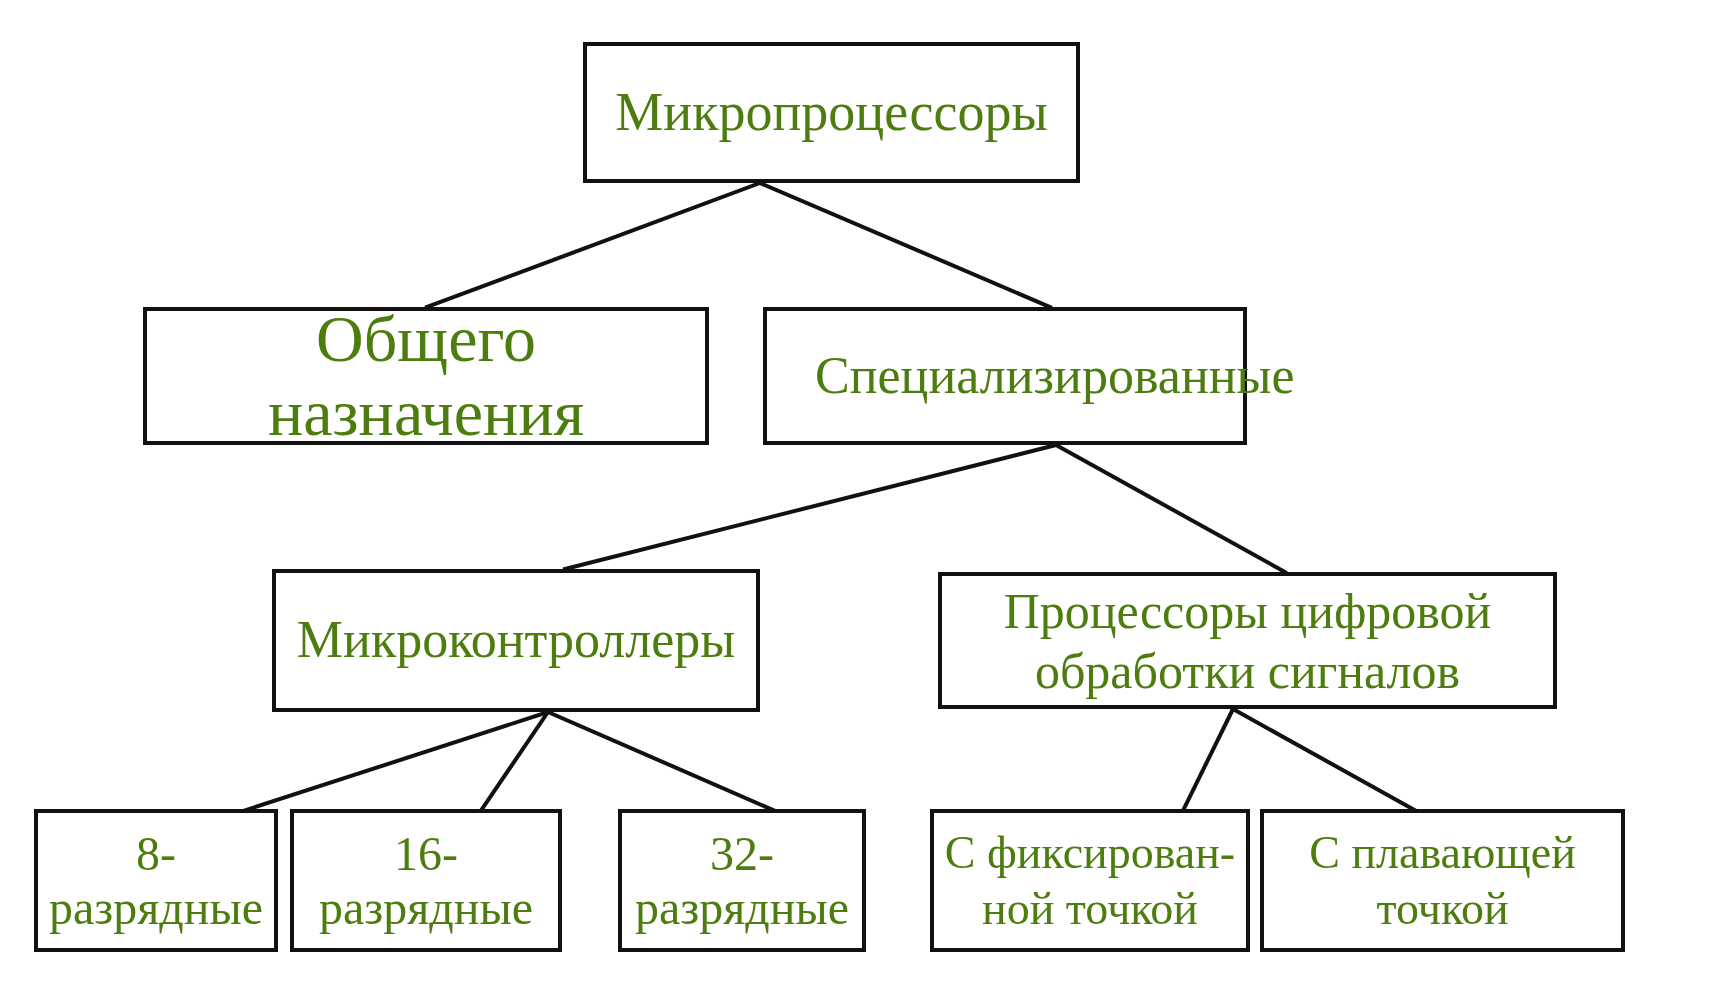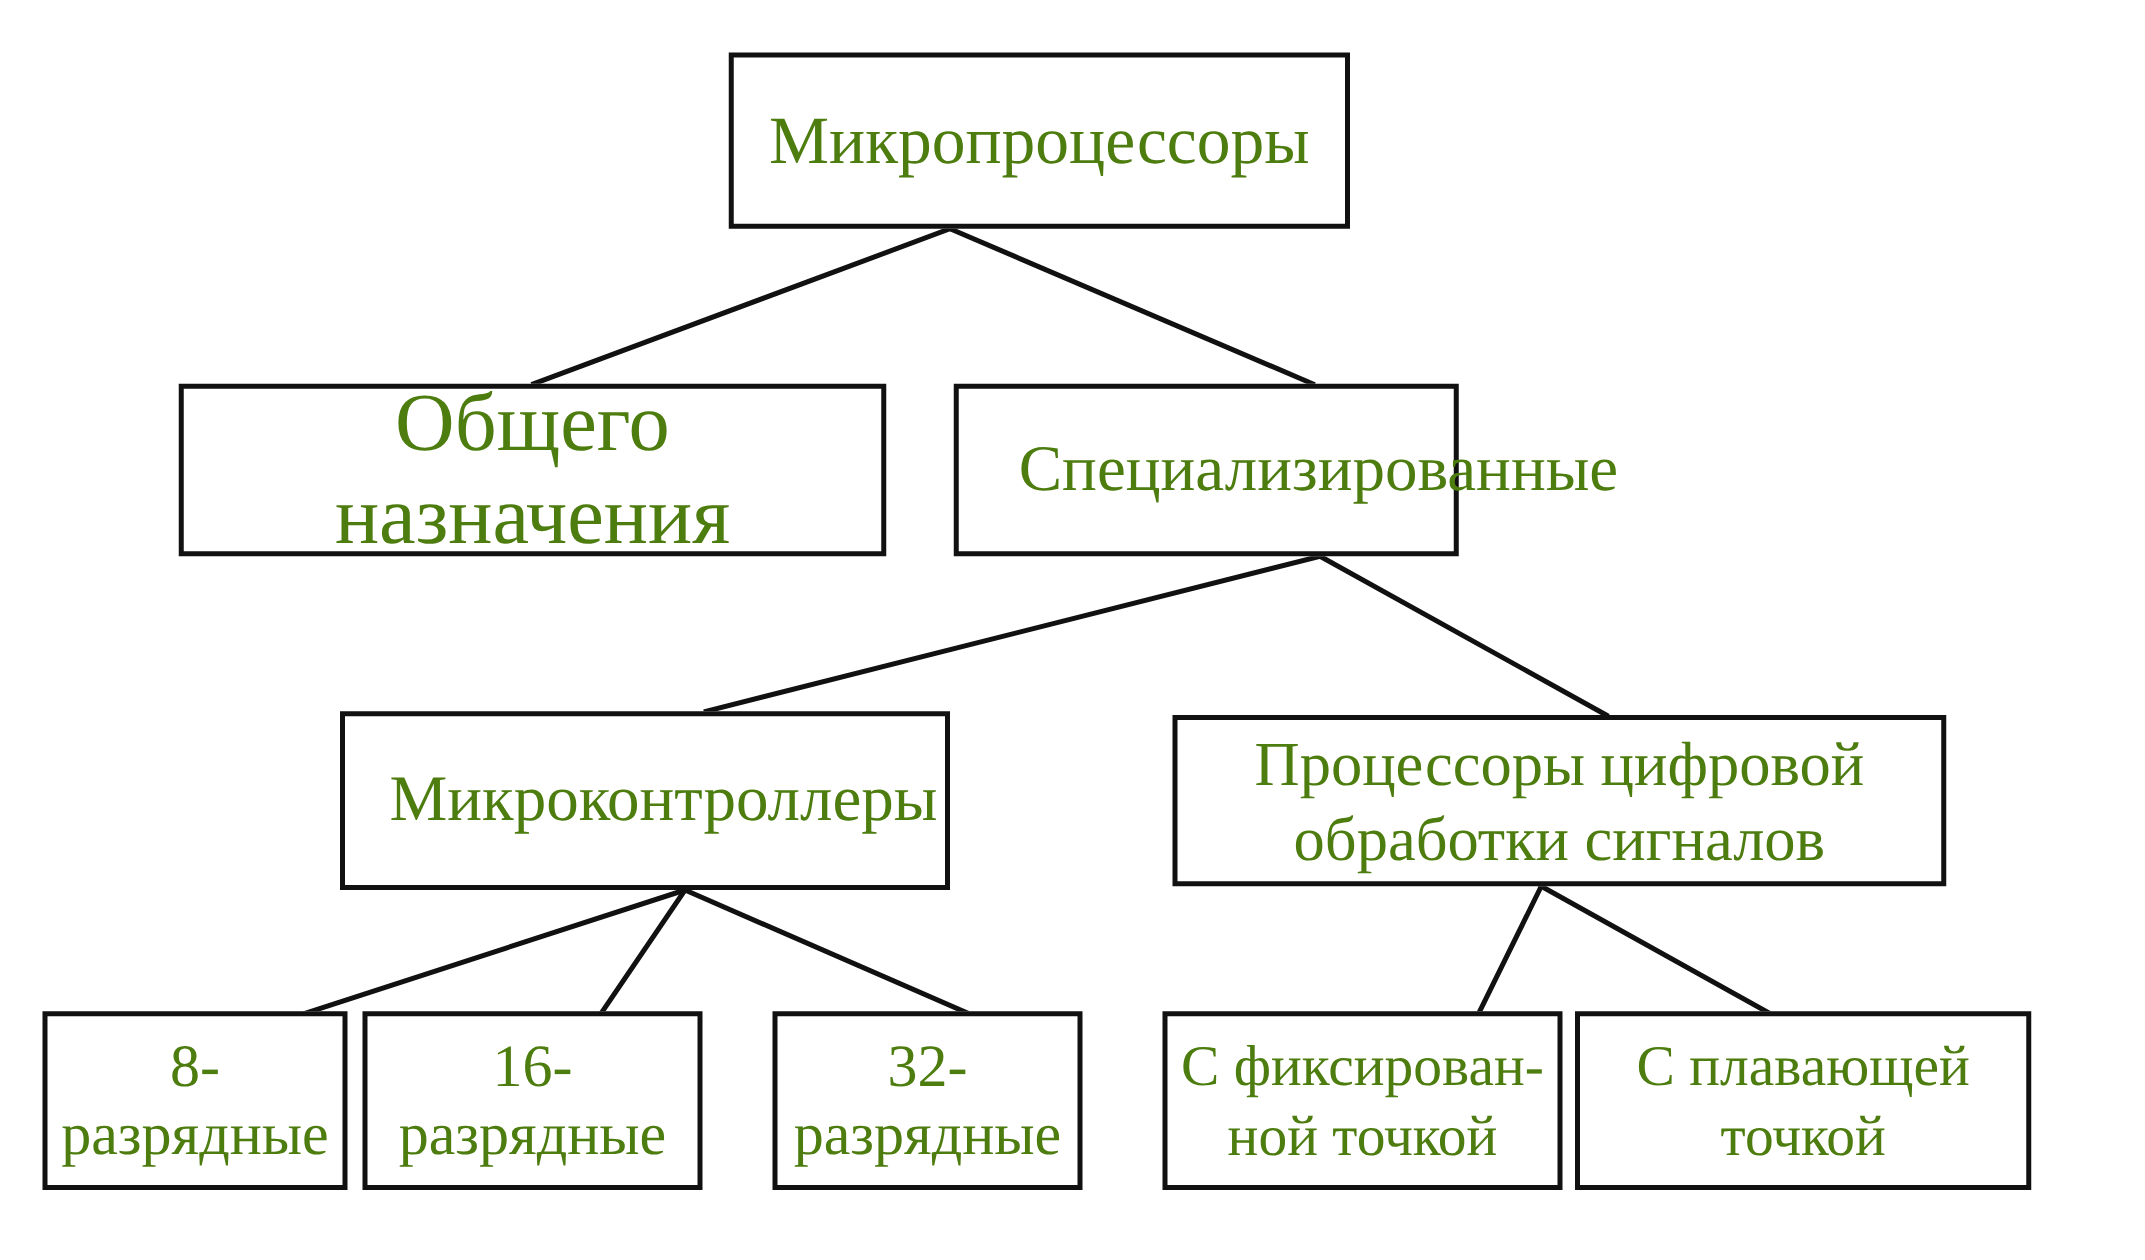--- a/index.html
+++ b/index.html
@@ -49,29 +49,28 @@
   #node-root {
     left: 583px;  top: 42px;  width: 497px;  height: 141px;
     font-size: 54px;
   }
   
   #node-general {
     left: 143px; top: 307px; width: 566px; height: 138px;
     font-size: 66px;
   }
   #node-special {
-    left: 763px; top: 307px; width: 404px; height: 138px;
+    left: 763px; top: 307px; width: 484px; height: 138px;
     font-size: 52px;
     padding-left: 48px;
   }
   
   #node-mcu {
     left: 272px; top: 569px; width: 488px; height: 143px;
     font-size: 52px;
-    text-align: right;
   }
   #node-dsp {
     left: 938px; top: 572px; width: 619px; height: 137px;
     font-size: 50px;
     line-height: 1.2;
   }
   
   .leaf {
     font-size: 48px;
     top: 809px;

